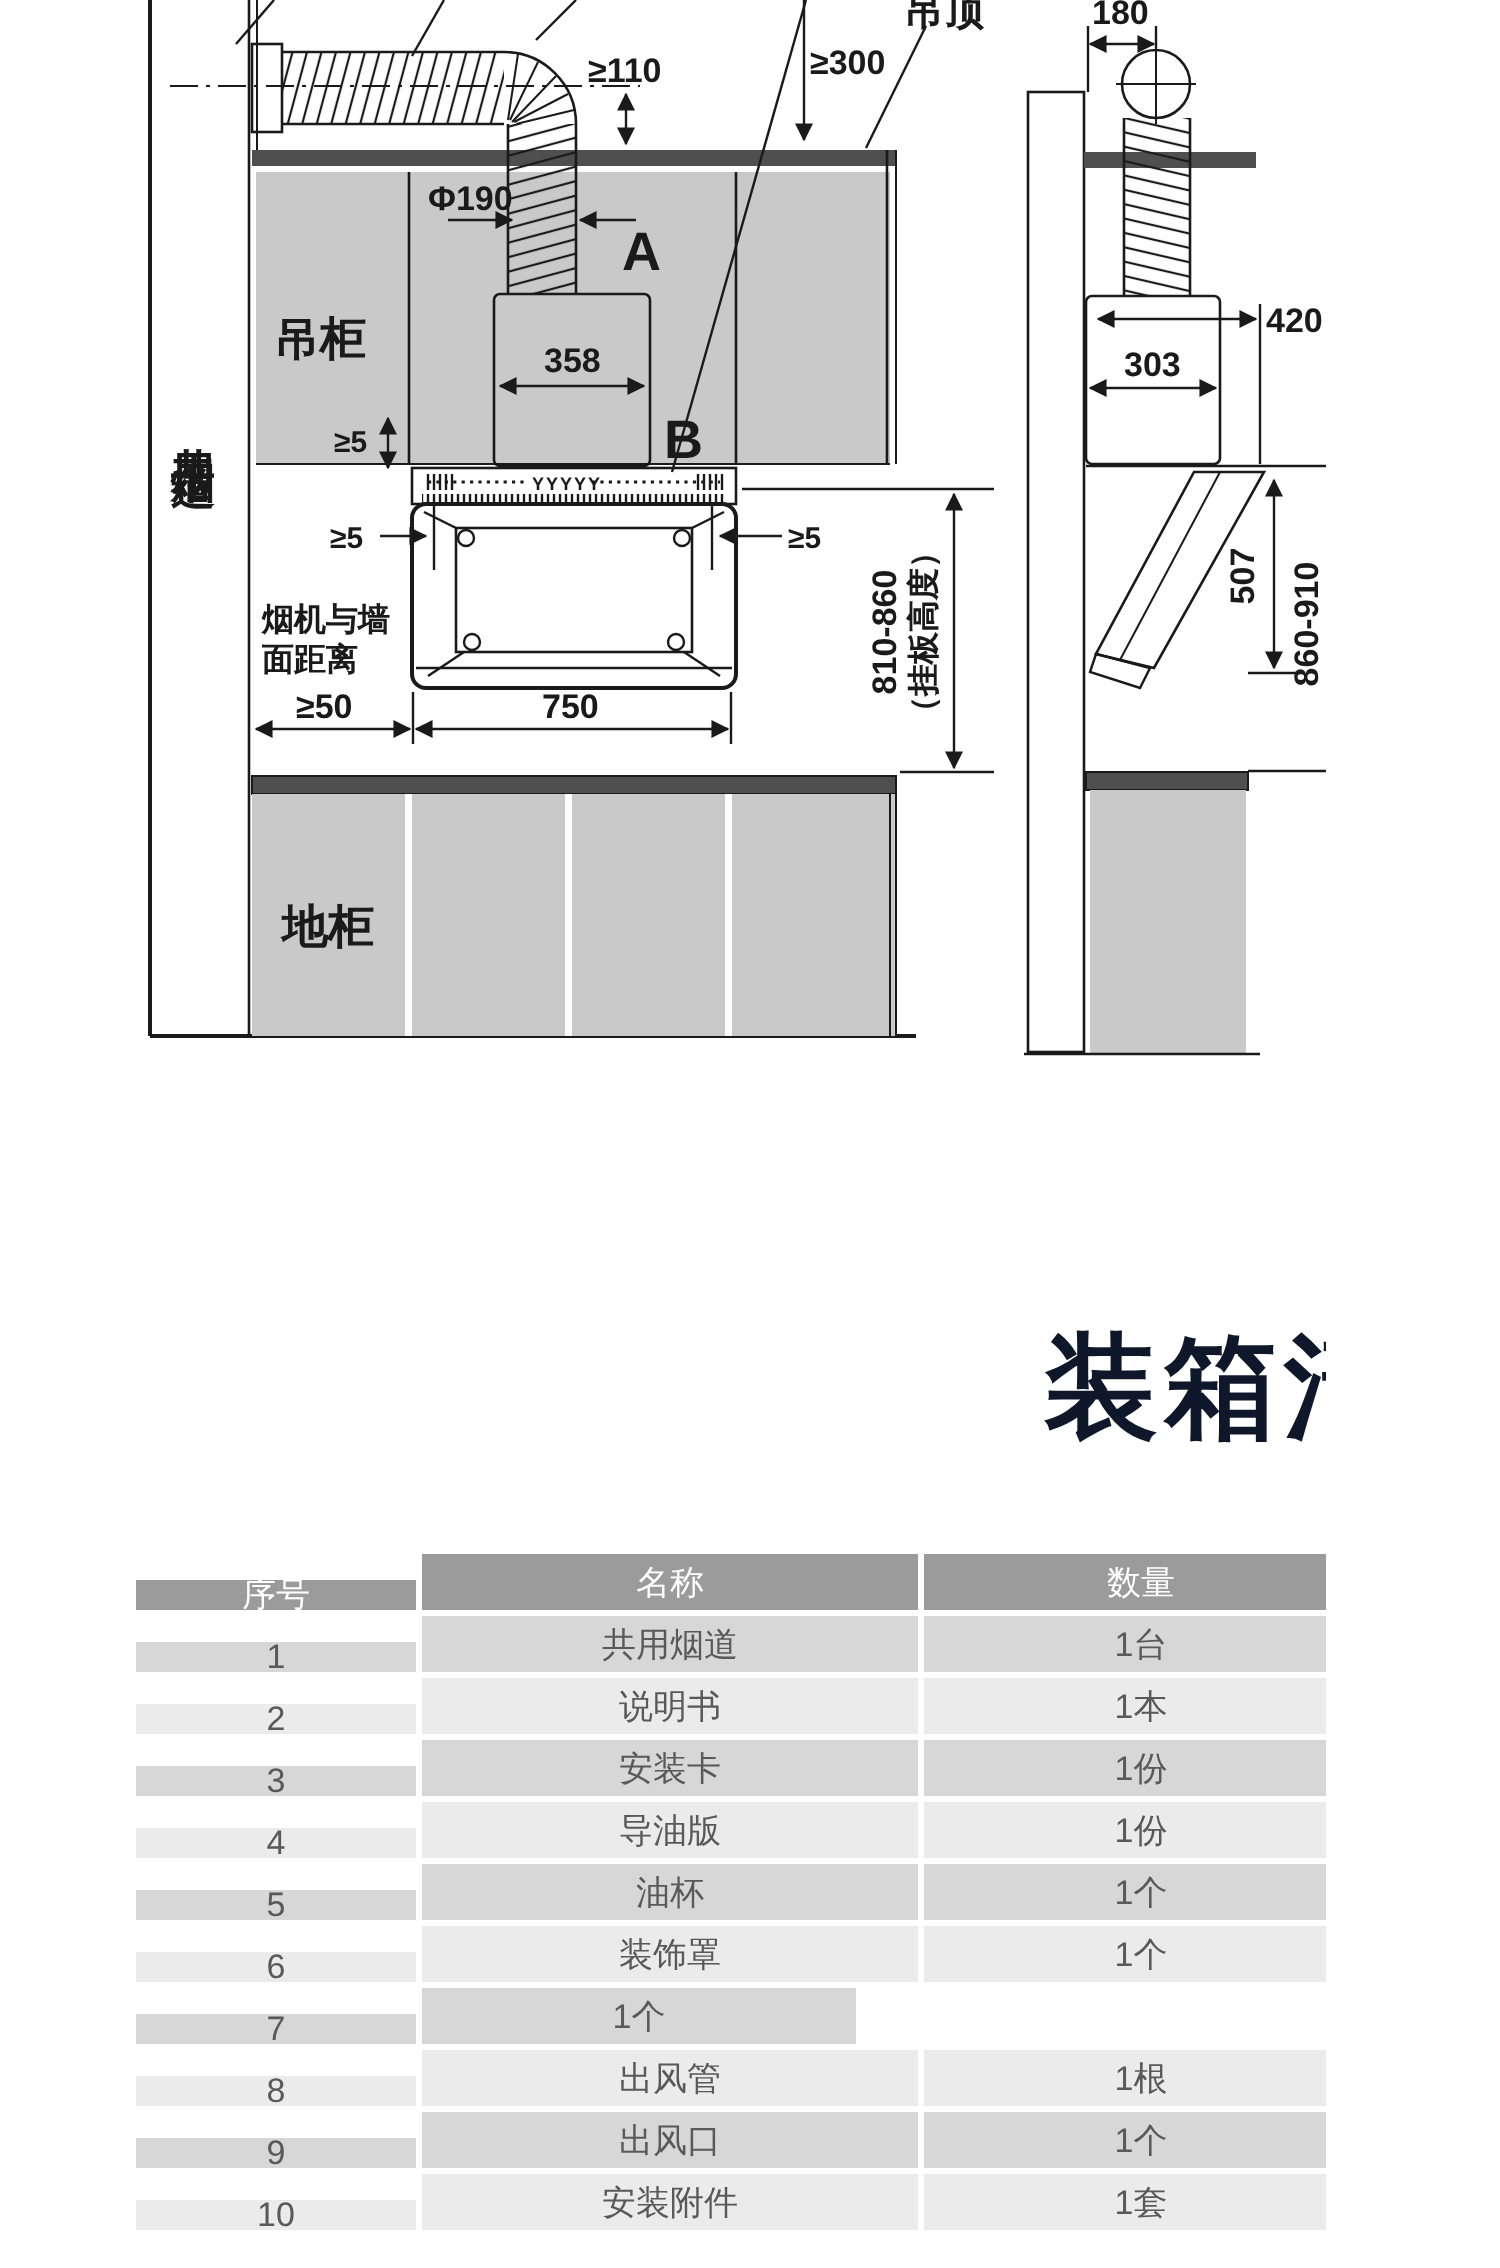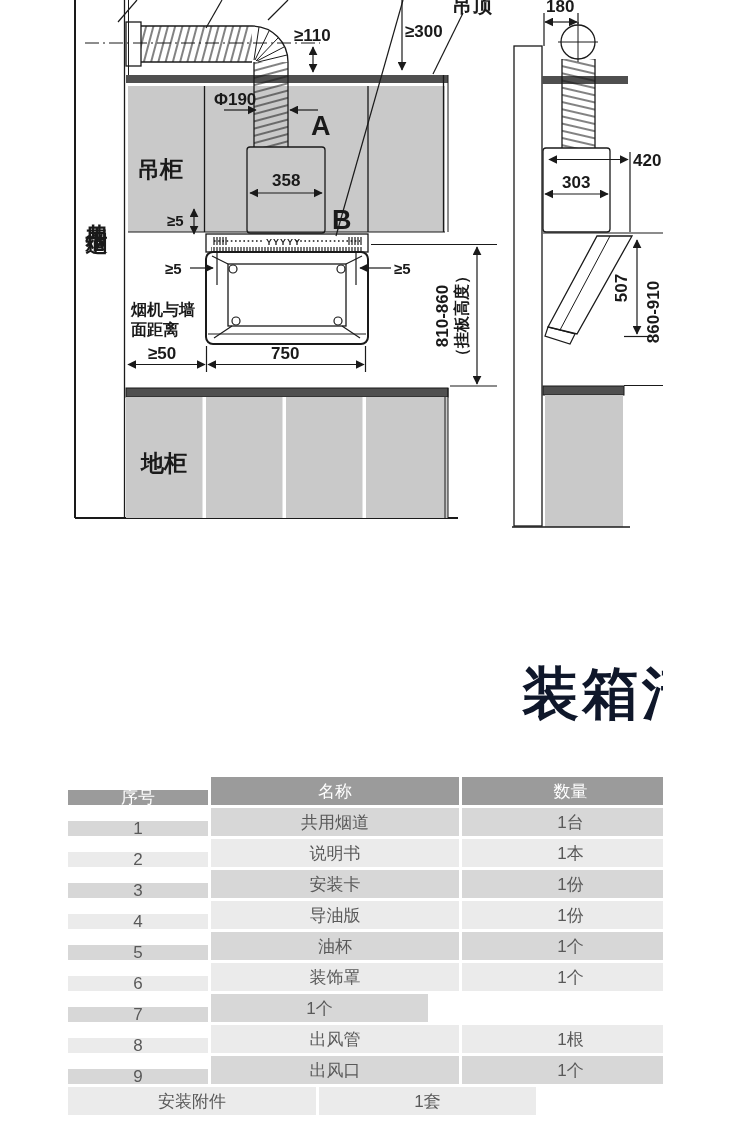--- a/index.html
+++ b/index.html
@@ -270,18 +270,19 @@
       <div class="cell c1">8</div>
       <div class="cell c2">出风管</div>
       <div class="cell c3">1根</div>
     </div>
     <div class="tr odd">
       <div class="cell c1">9</div>
       <div class="cell c2">出风口</div>
       <div class="cell c3">1个</div>
     </div>
     <div class="tr even">
+      <div class="cell c1">10</div>
       <div class="cell c2">安装附件</div>
       <div class="cell c3">1套</div>
     </div>
   </div>
 
 </div>
 
 </body></html>

